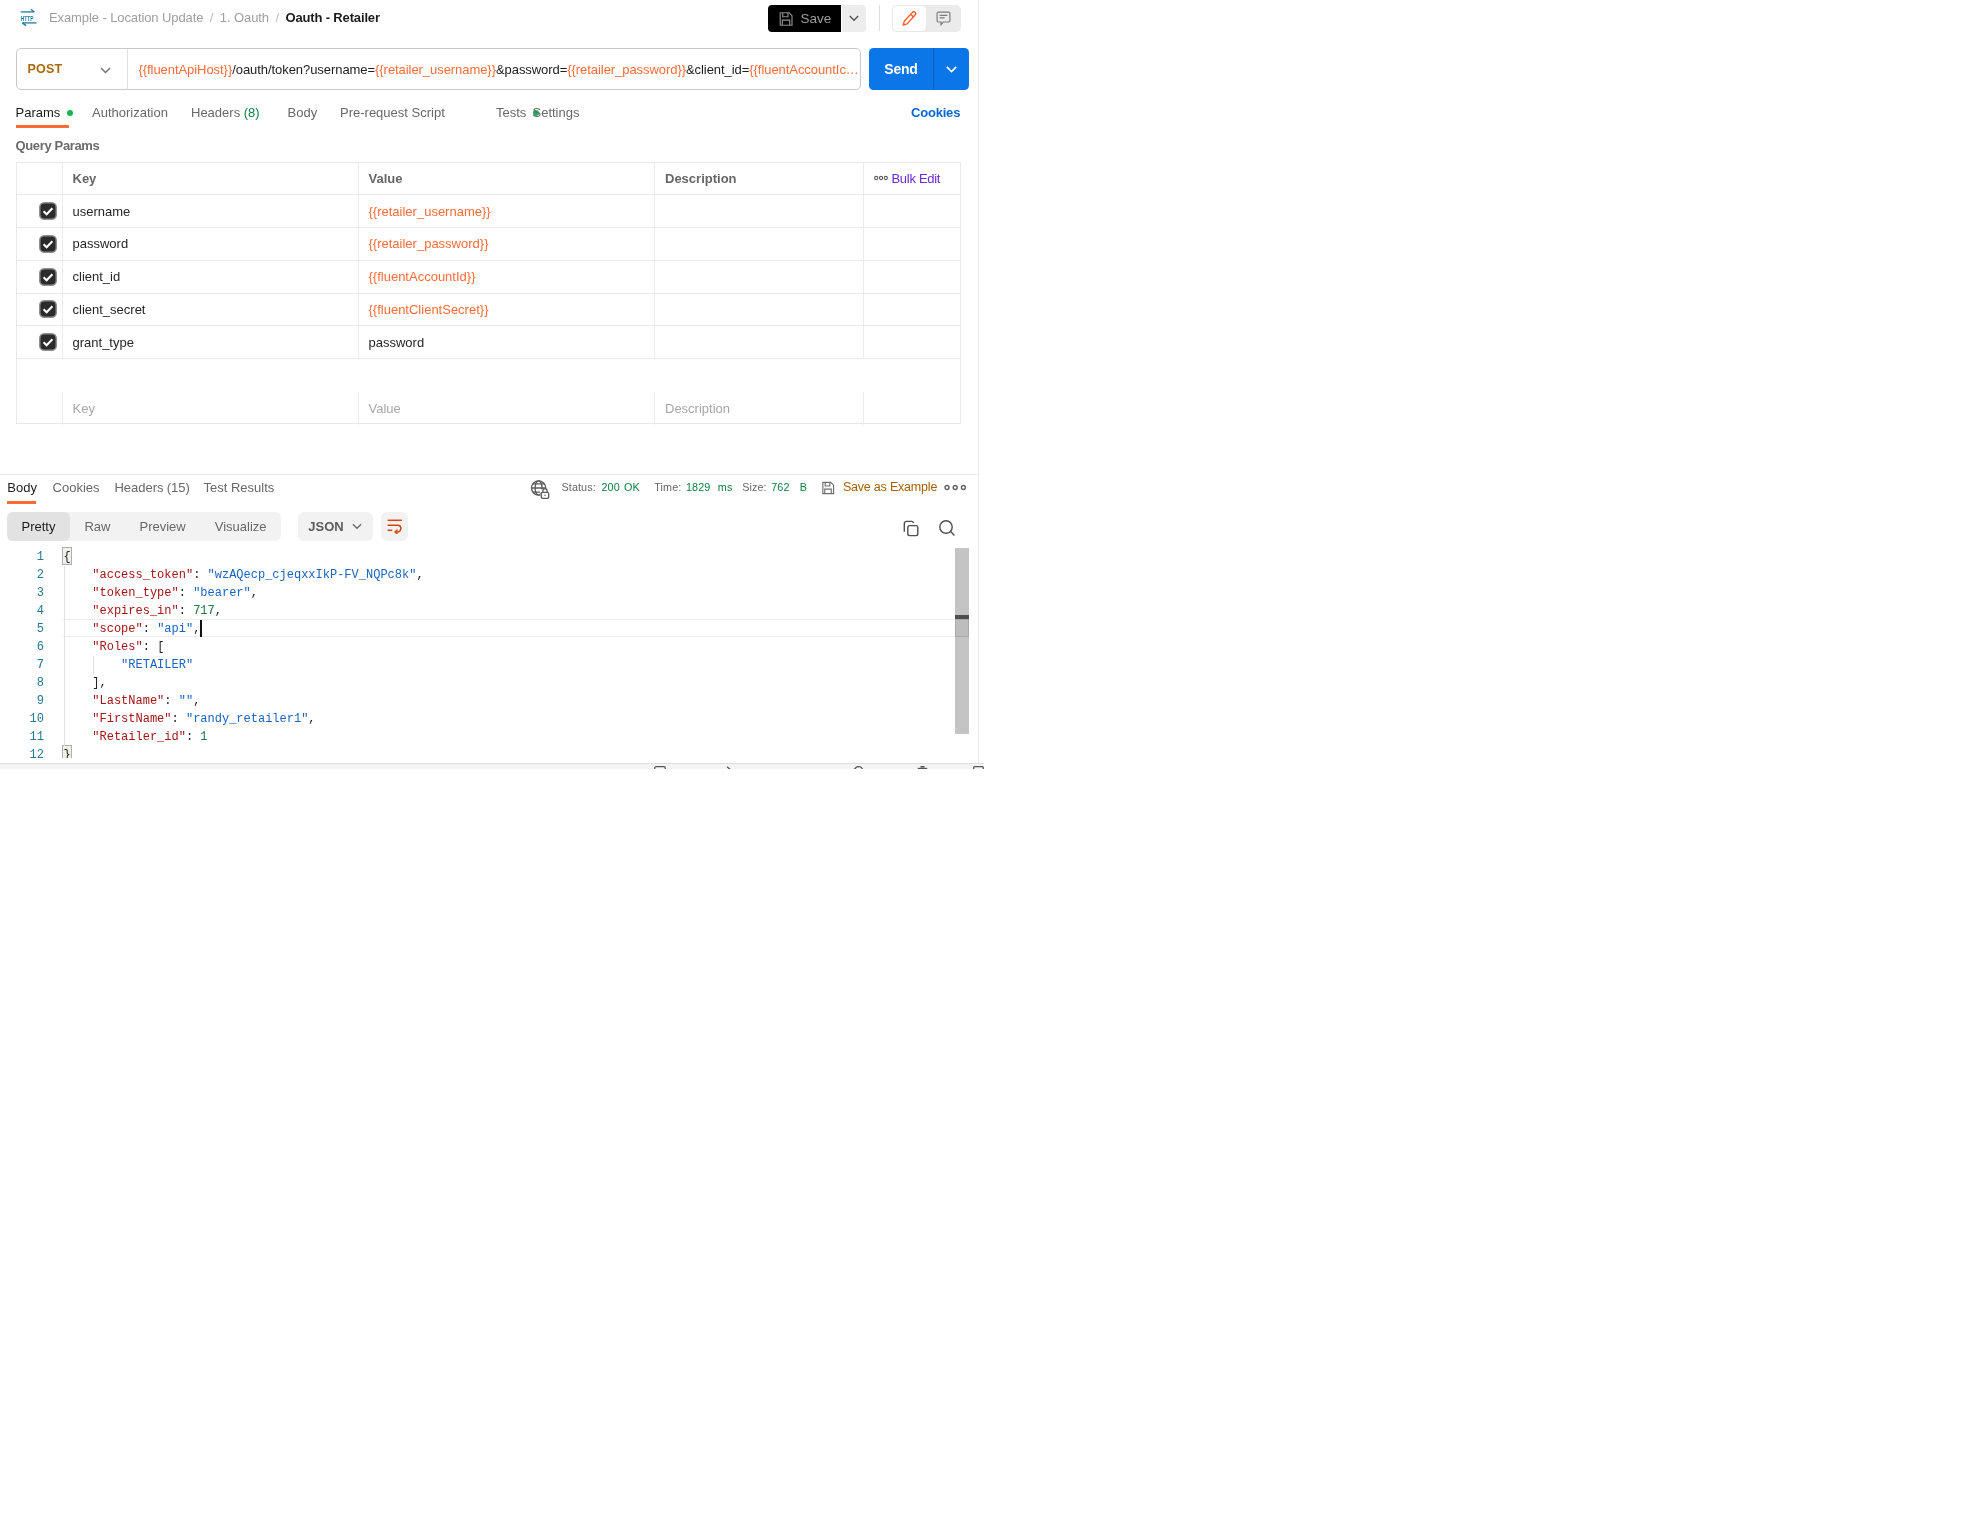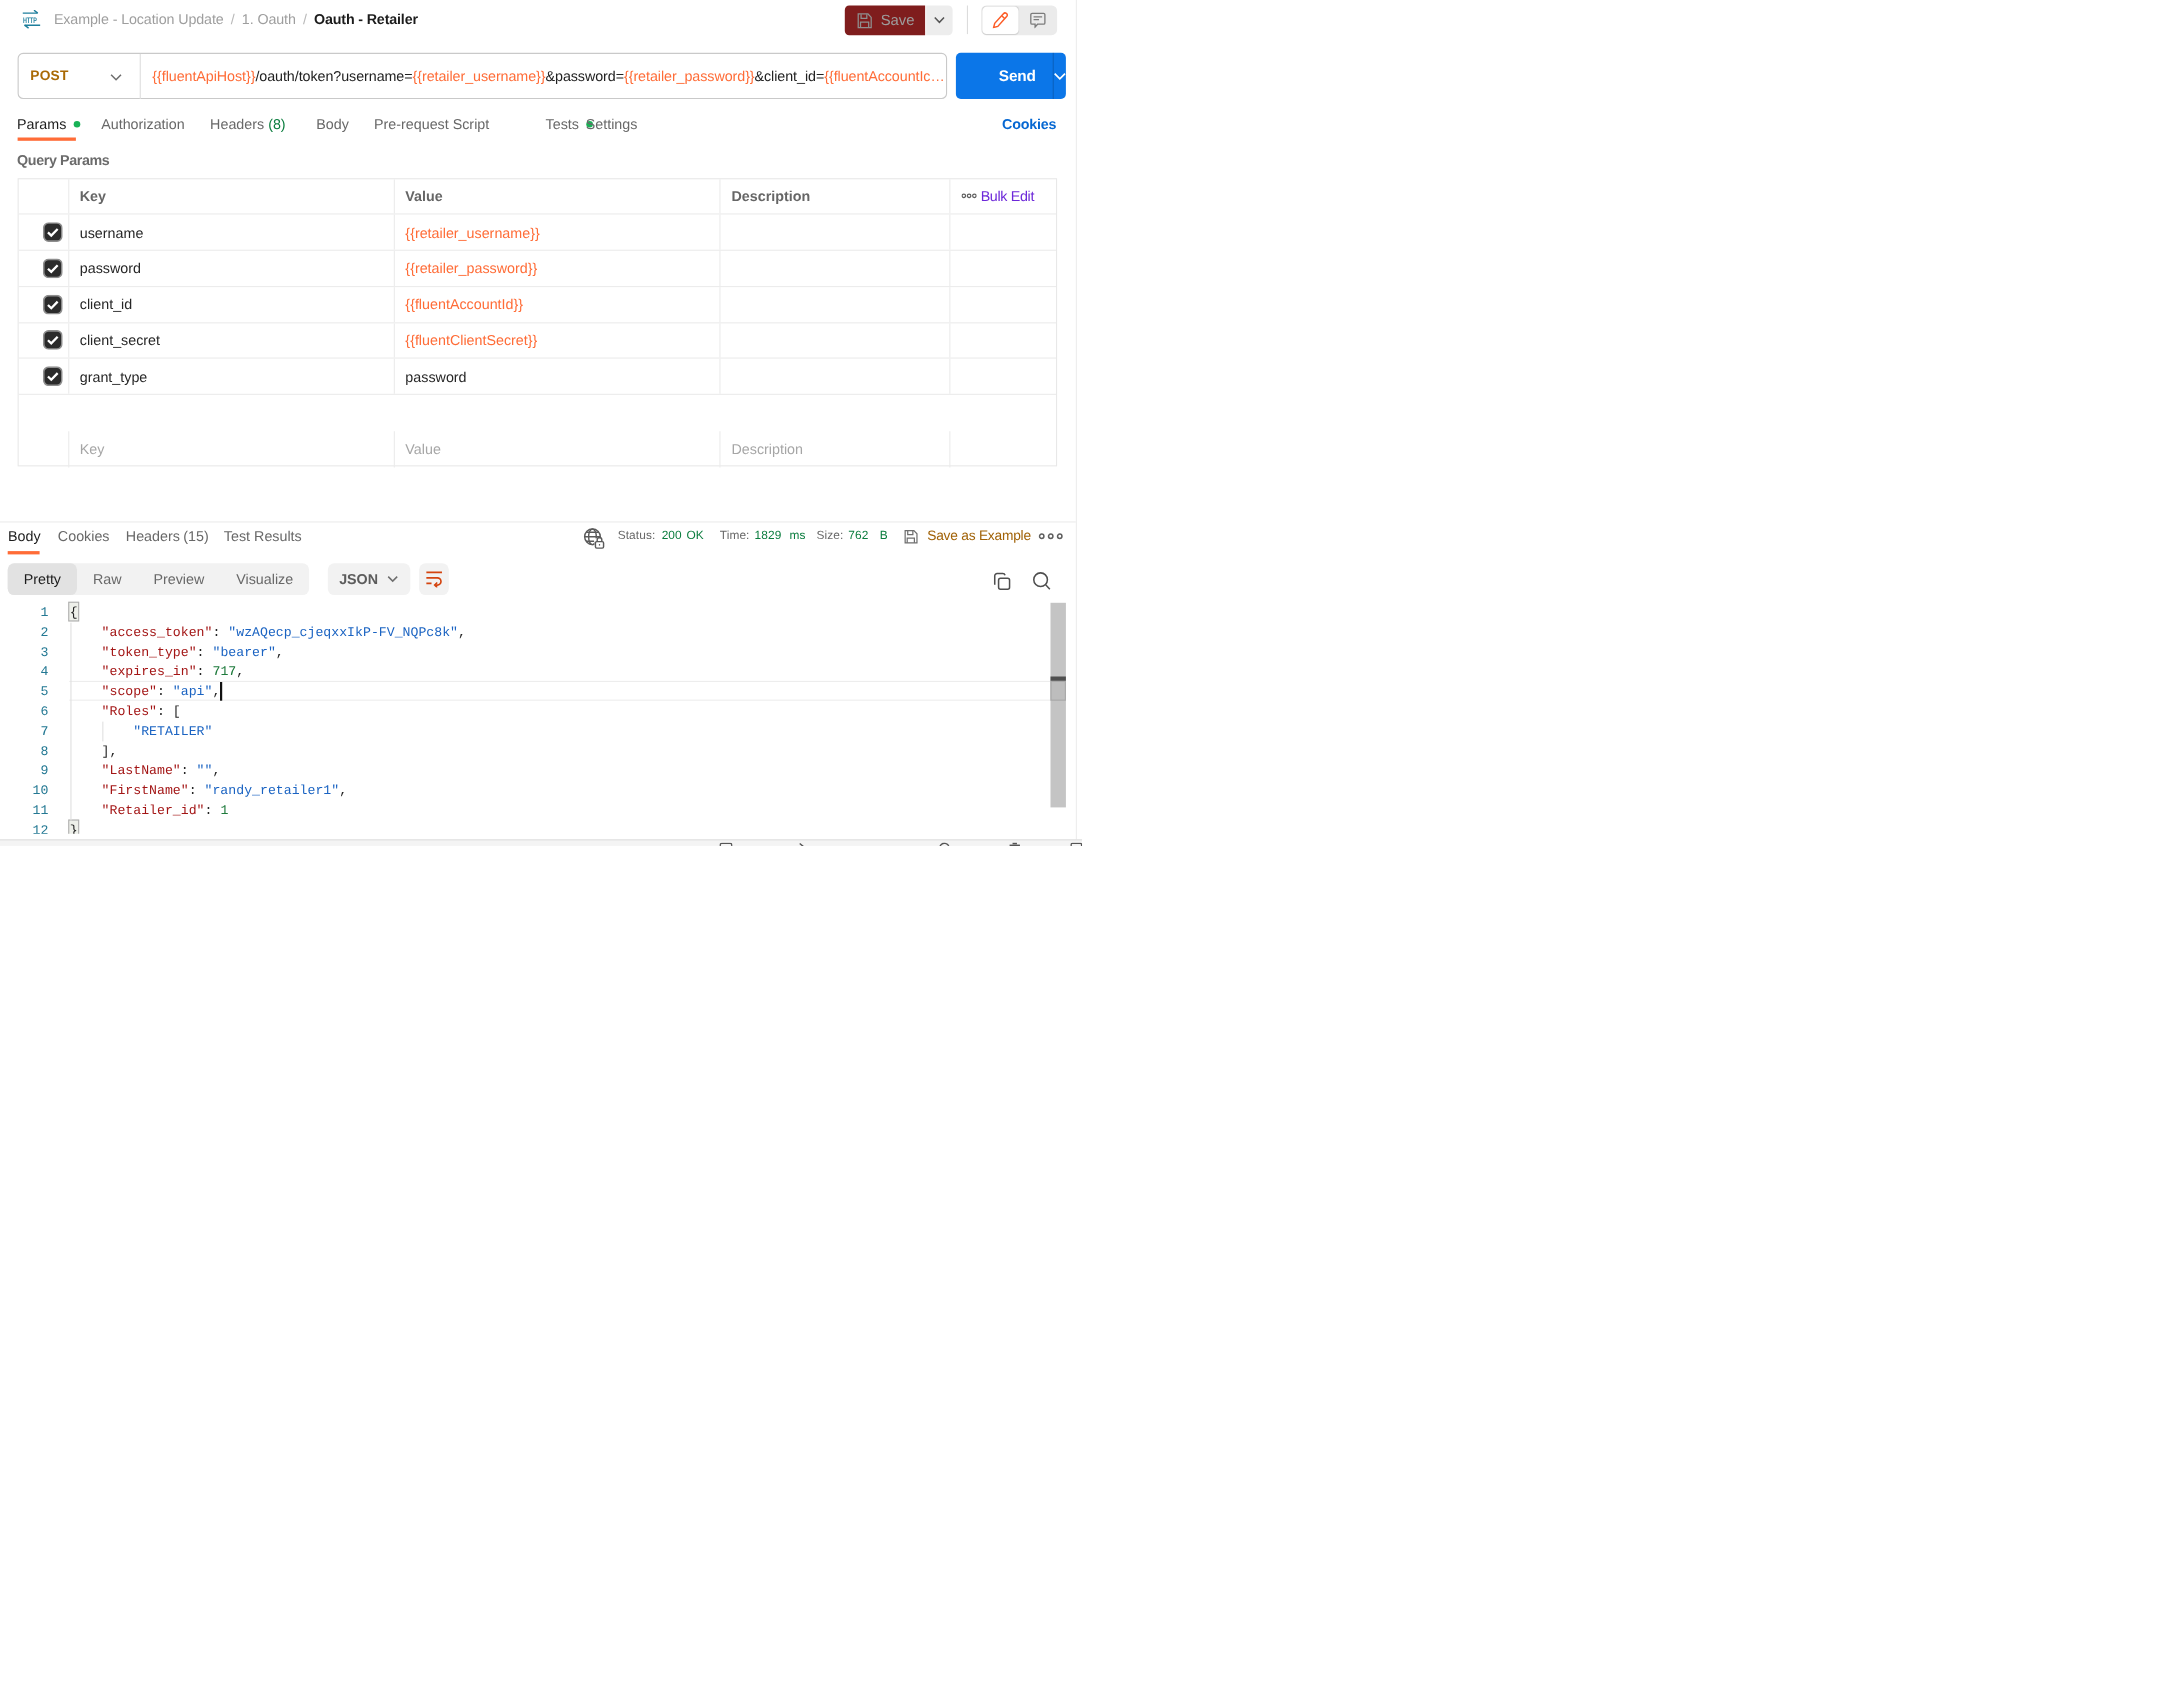--- a/index.html
+++ b/index.html
@@ -7,36 +7,36 @@
   body { font-family:"Liberation Sans", sans-serif; -webkit-font-smoothing:antialiased; }
   .abs { position:absolute; }
   #page { position:relative; width:984px; height:769px; background:#fff; overflow:hidden;padding-left:12px; }
 
   
   .crumb { top:10px; left:49px; font-size:13px; color:#9e9e9e; letter-spacing:-0.1px; }
   .crumb .sep { color:#b9b9b9; padding:0 6.5px; }
   .crumb b { color:#1c1c1c; font-weight:700; letter-spacing:-0.15px; }
 
   .savegrp { top:5px; left:768px; height:27px; display:flex; }
-  .savegrp .main { background:#7f1d1d; border-radius:4px 0 0 4px; width:73px; display:flex; align-items:center; justify-content:center; color:#9d9d9d; font-size:13.5px; gap:7px;}
+  .savegrp .main { background:#000000; border-radius:4px 0 0 4px; width:73px; display:flex; align-items:center; justify-content:center; color:#9d9d9d; font-size:13.5px; gap:7px;}
   .savegrp .chev { background:#ededed; border-radius:0 4px 4px 0; width:24px; margin-left:1px; display:flex; align-items:center; justify-content:center; }
   .vdiv { top:5px; left:879px; width:1px; height:26px; background:#dcdcdc; }
   .editgrp { top:5px; left:892px; width:69px; height:27px; background:#ebebeb; border-radius:5px; display:flex; align-items:center; }
   .editgrp .on { background:#fff; border-radius:4px; width:33px; height:25px; margin-left:1px; display:flex; align-items:center; justify-content:center; box-shadow:0 0 1px rgba(0,0,0,.12);}
   .editgrp .off { flex:1; display:flex; align-items:center; justify-content:center; }
 
   
   .urlbar { top:48px; left:15.5px; width:845px; height:42px; border:1px solid #c9c9c9; border-radius:5px; display:flex; align-items:center; }
   .post { width:110px; padding-left:11px; font-weight:700; font-size:12.5px; color:#a96904; letter-spacing:0.2px; display:flex; align-items:center; position:relative; }
   .post svg { position:absolute; left:83px; top:4.5px; }
   .urldiv { width:1px; height:41px; background:#dedede; }
   .urltxt { flex:1; padding-left:11px; font-size:13px; color:#212121; white-space:nowrap; overflow:hidden; letter-spacing:-0.06px; }
   .v { color:#ff6c37; }
   .sendbtn { top:48px; left:869px; width:99.5px; height:42px; background:#0b76e8; border-radius:4.5px; display:flex; }
-  .sendbtn .t { width:65px; display:flex; align-items:center; justify-content:center; color:#fff; font-weight:700; font-size:14px; letter-spacing:-0.2px; border-right:1px solid rgba(0,0,0,0.18);margin-left:24px; }
+  .sendbtn .t { width:65px; display:flex; align-items:center; justify-content:center; color:#fff; font-weight:700; font-size:14px; letter-spacing:-0.2px; border-right:1px solid rgba(0,0,0,0.18); }
   .sendbtn .c { flex:1; display:flex; align-items:center; justify-content:center; }
 
   
   .tab { position:absolute; top:105px; font-size:13px; color:#686868; white-space:nowrap; }
   .tab.active { color:#1c1c1c; }
   .dot { display:inline-block; width:6px; height:6px; border-radius:50%; background:#18b256; margin-left:7px; vertical-align:1.5px; }
   .grn { color:#0a7d3e; }
   .underline1 { top:125px; left:15.5px; width:53px; height:2.5px; background:#ff6c37; }
   .cookies { top:105px; left:911px; font-size:13px; font-weight:700; color:#0567d2; letter-spacing:-0.2px; }
 

